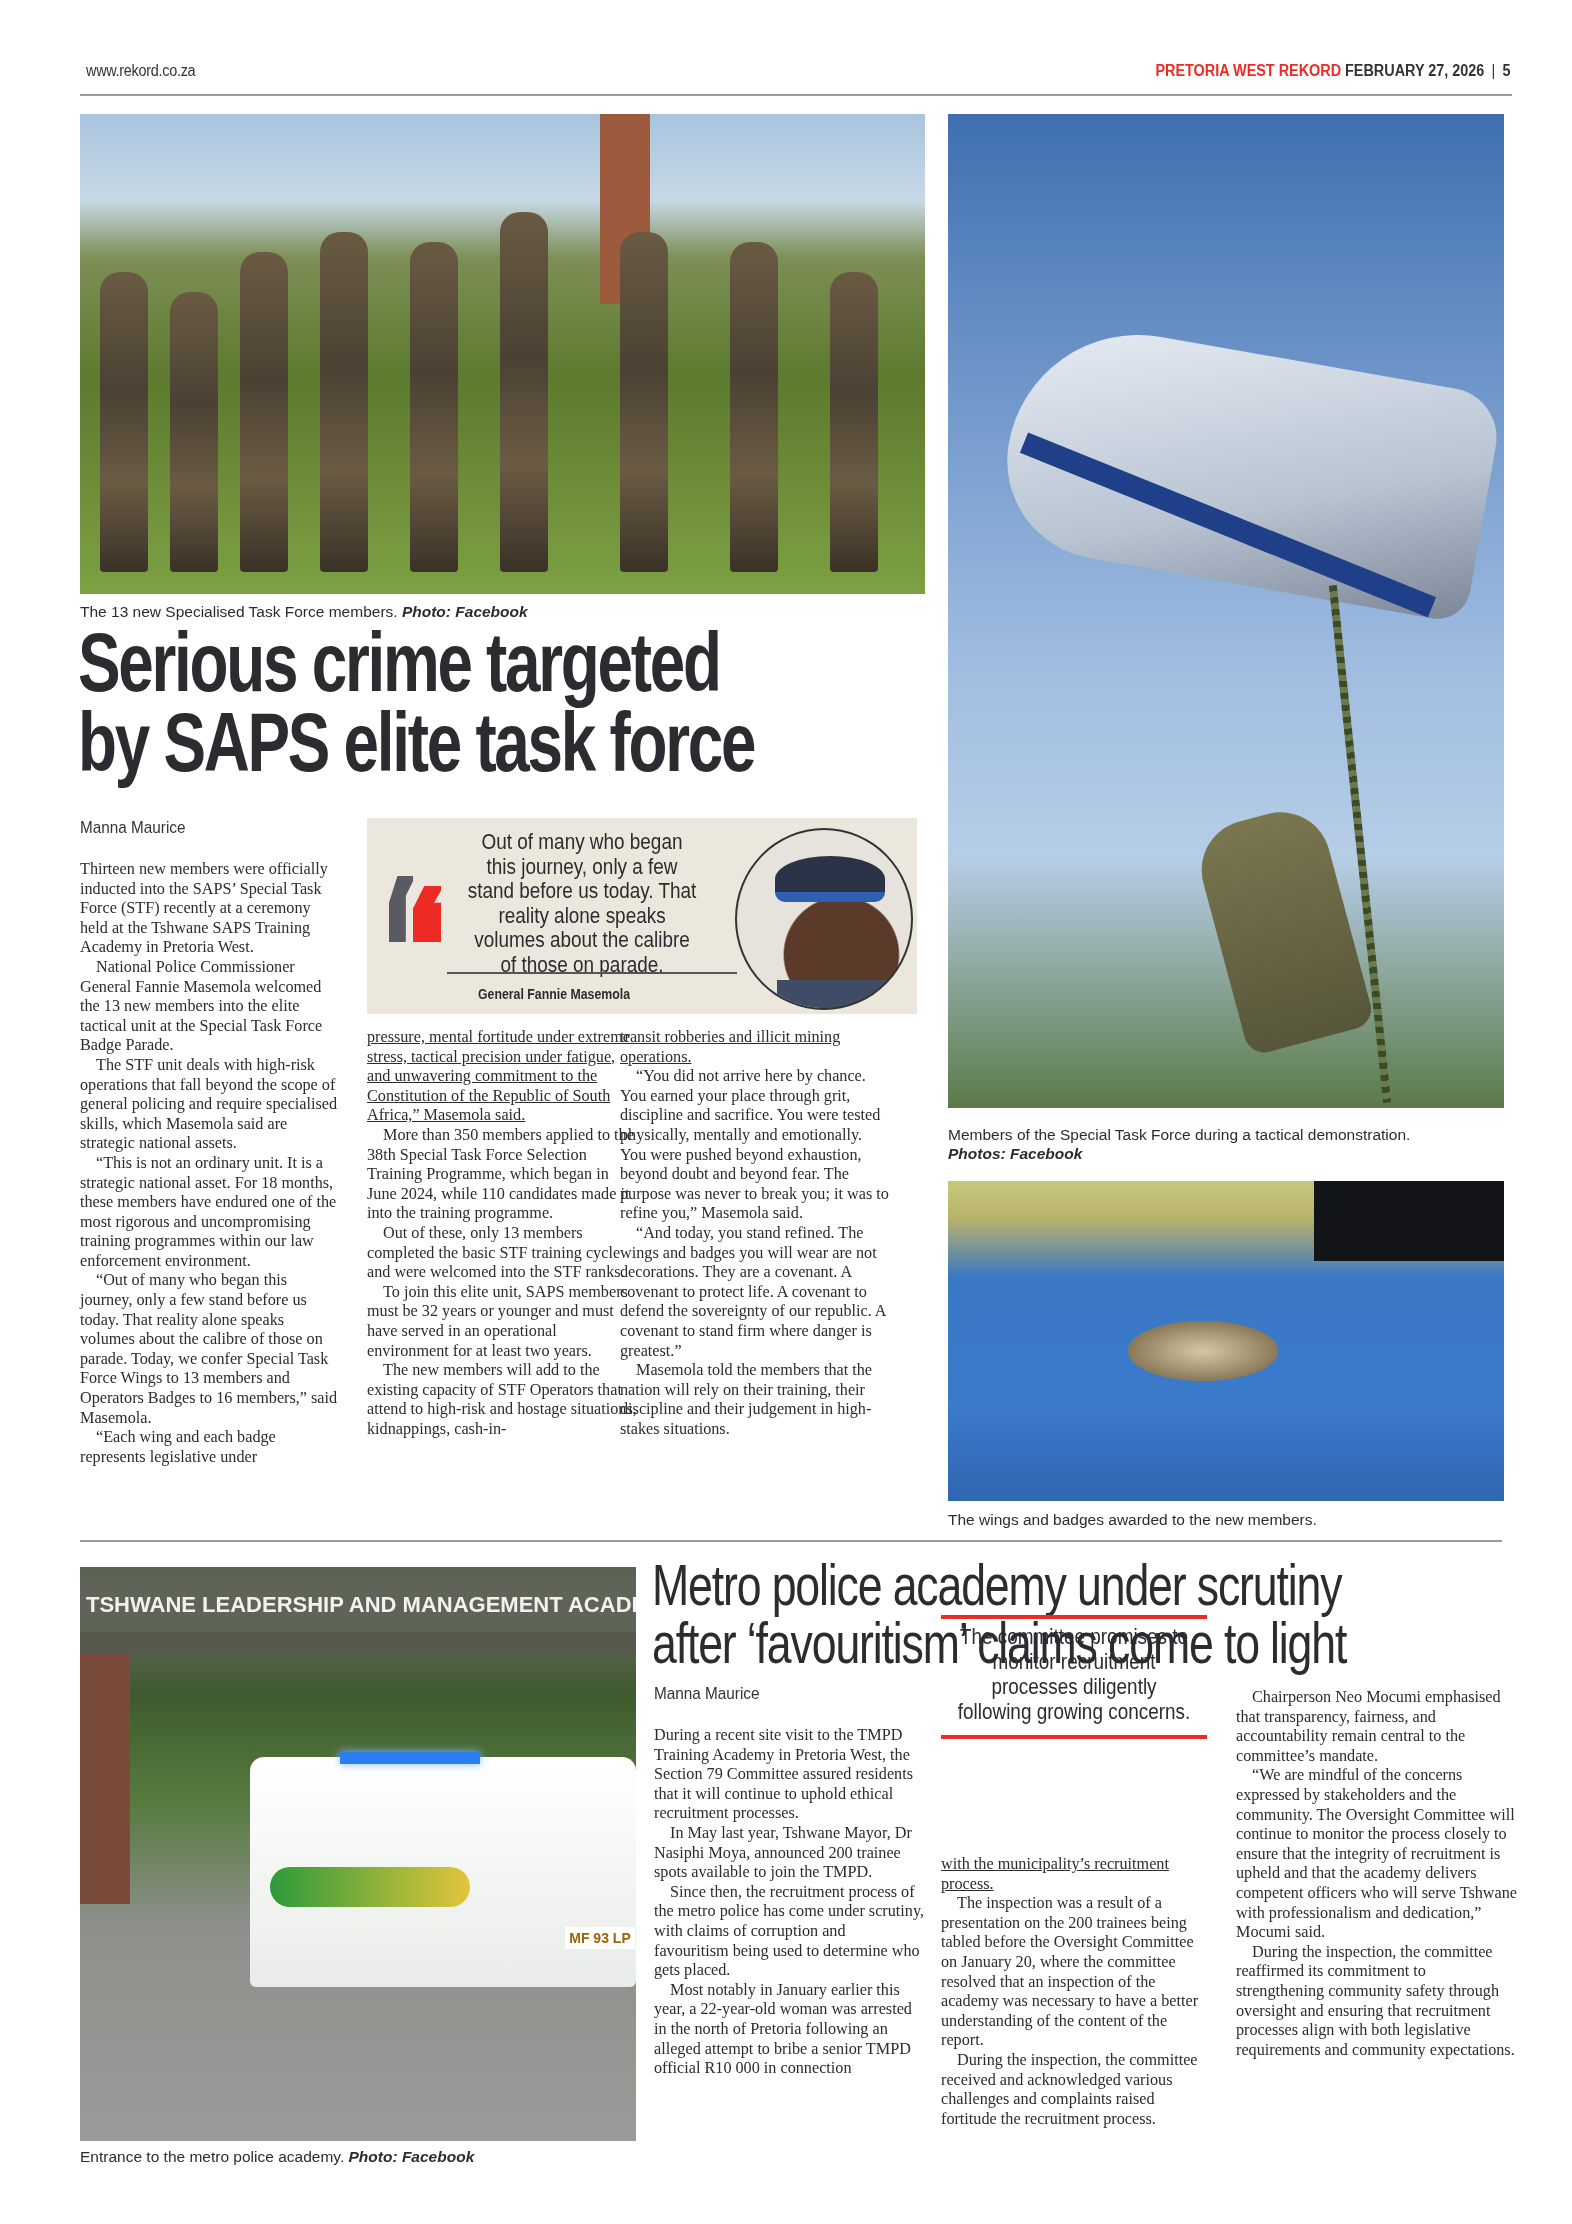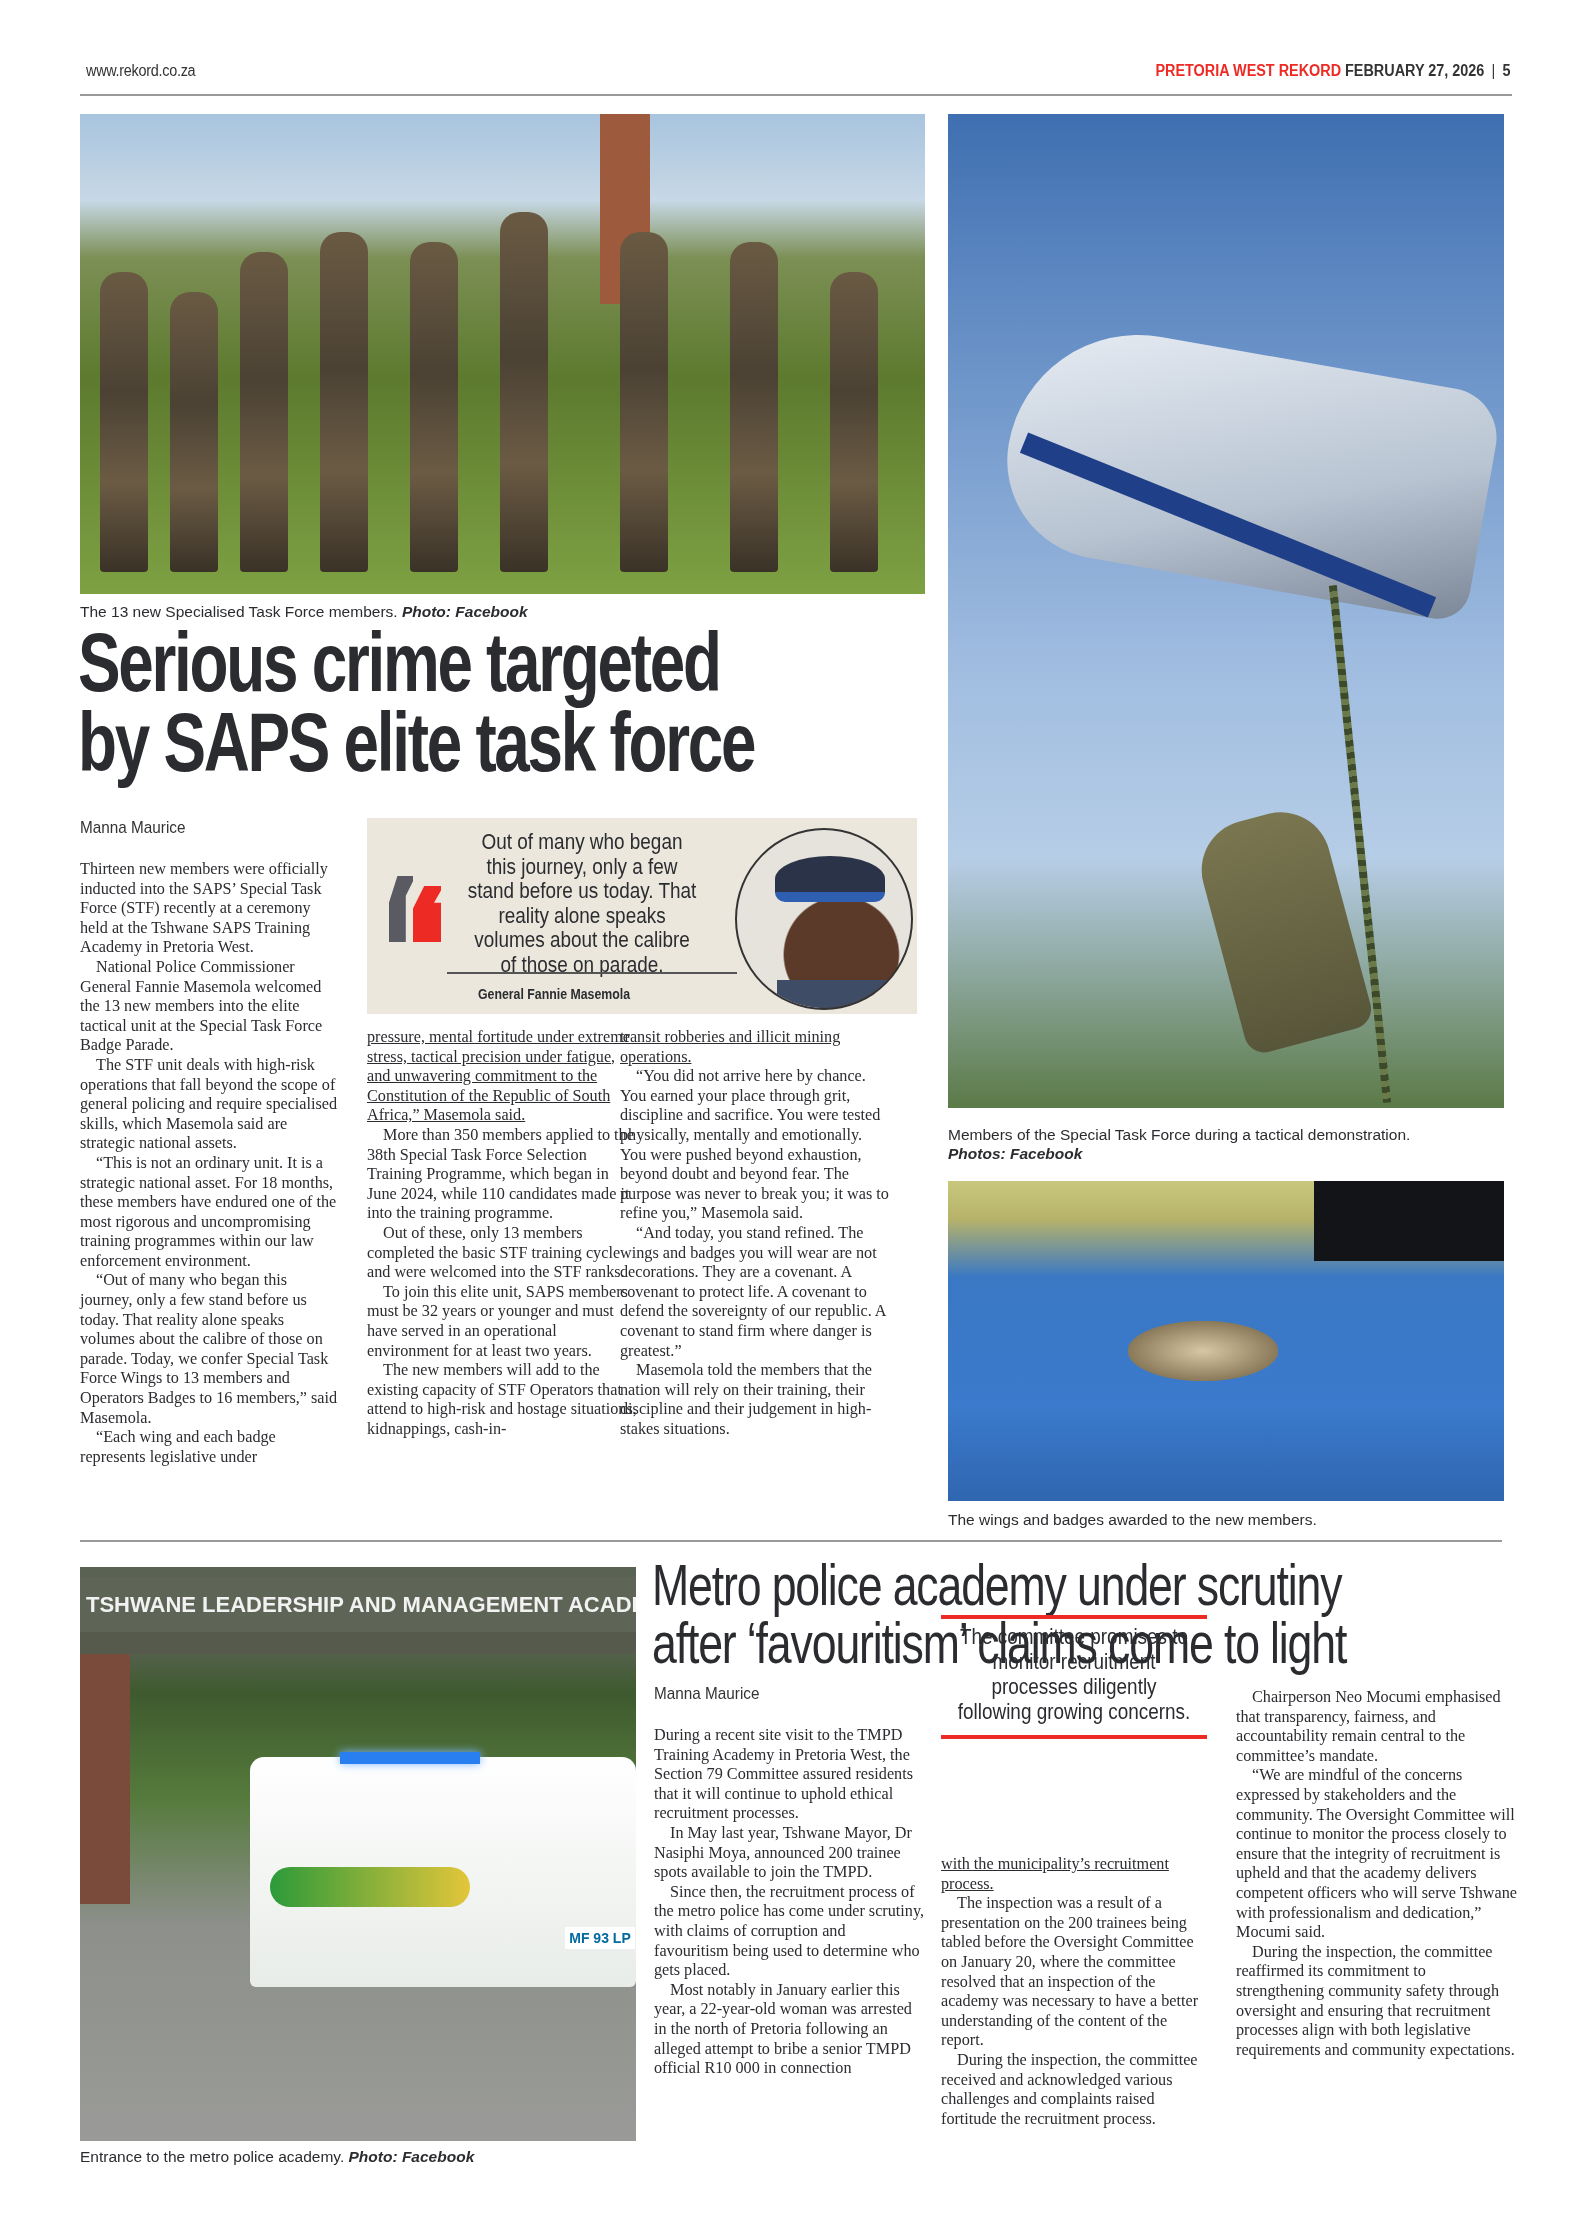--- a/index.html
+++ b/index.html
@@ -32,21 +32,21 @@
   .photo-badges .dark { position: absolute; right: 0; top: 0; width: 190px; height: 80px; background: #121417; }
   .photo-badges .wing { position: absolute; left: 180px; top: 140px; width: 150px; height: 60px; background: radial-gradient(ellipse at center,#d7c8a4,#8a7a5a 70%,transparent 72%); }
   .photo-academy { left: 80px; top: 1567px; width: 556px; height: 574px;
     background: linear-gradient(180deg, #5a6353 0%, #5a6353 13%, #3e5a2e 22%, #557a3c 40%, #8c8f8a 62%, #9a9b98 100%); }
   .photo-academy .sign { position: absolute; left: 0; top: 10px; width: 100%; height: 55px; background: #5e6557; color: #f2f2f2; font-family: "Liberation Sans", sans-serif; font-weight: bold; font-size: 22px; line-height: 55px; padding-left: 6px; white-space: nowrap; transform-origin: left; }
   .photo-academy .beam { position: absolute; left: 0; top: 65px; width: 100%; height: 22px; background: #555a4c; }
   .photo-academy .pillar { position: absolute; left: 0; top: 87px; width: 50px; height: 250px; background: #7a4a3a; }
   .photo-academy .truck { position: absolute; left: 170px; top: 190px; width: 386px; height: 230px; background: linear-gradient(180deg,#ffffff,#e8ece8); border-radius: 14px 14px 6px 6px; }
   .photo-academy .truck-green { position: absolute; left: 190px; top: 300px; width: 200px; height: 40px; background: linear-gradient(90deg,#2c9a3a,#e3c63a); border-radius: 20px; }
   .photo-academy .lights { position: absolute; left: 260px; top: 185px; width: 140px; height: 12px; background: #2a7ff0; box-shadow: 0 0 10px #7fb5ff; }
-  .photo-academy .plate { position: absolute; left: 485px; top: 360px; width: 70px; height: 22px; background: #fff; color: #0369a1; font-family: "Liberation Sans", sans-serif; font-weight: bold; font-size: 14px; line-height: 22px; text-align: center; }
+  .photo-academy .plate { position: absolute; left: 485px; top: 360px; width: 70px; height: 22px; background: #fff; color: #a16207; font-family: "Liberation Sans", sans-serif; font-weight: bold; font-size: 14px; line-height: 22px; text-align: center; }
 
   
   .caption { font-family: "Liberation Sans", sans-serif; font-size: 15.5px; color: #2b2c30; line-height: 19px; }
   .caption b { font-weight: bold; font-style: italic; }
 
   
   .headline-1 { left: 78px; top: 622px; width: 880px; font-family: "Liberation Sans", sans-serif; font-weight: bold; font-size: 84px; line-height: 80px; color: #2b2c30; letter-spacing: -3px; transform: scaleX(0.76); transform-origin: left top; white-space: nowrap; }
   .headline-2 { left: 652px; top: 1556px; font-family: "Liberation Sans", sans-serif; font-weight: normal; font-size: 58px; line-height: 58px; color: #2b2c30; letter-spacing: -1.5px; transform: scaleX(0.77); transform-origin: left top; white-space: nowrap; }
 
   .byline { font-family: "Liberation Sans", sans-serif; font-size: 17px; color: #333; transform: scaleX(0.9); transform-origin: left; }

